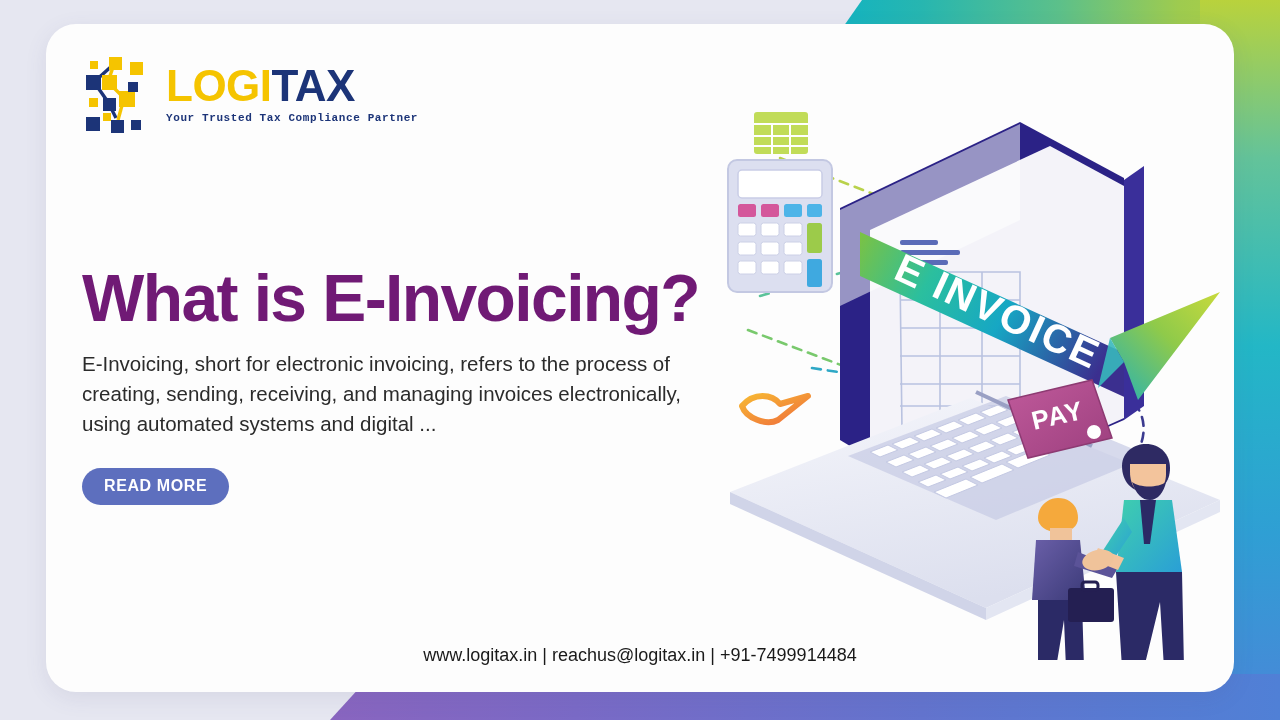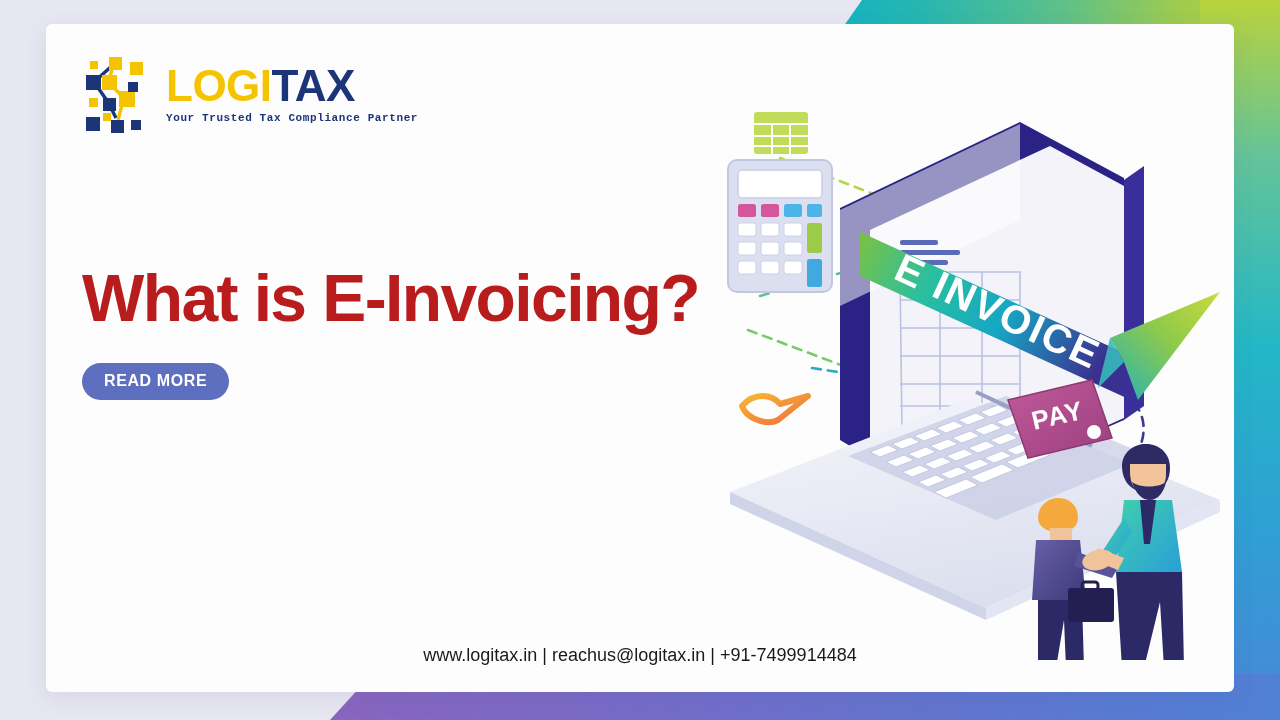--- a/index.html
+++ b/index.html
@@ -34,21 +34,21 @@
     width:1280px; height:46px;
     background:linear-gradient(90deg,#9b5fb0 0%, #8f63bd 18%, #7a6ac6 45%, #6374ce 72%, #5080d6 100%);
     clip-path:polygon(372px 0, 100% 0, 100% 100%, 330px 100%);
   }
 
   
   .card {
     position:absolute; left:46px; top:24px;
     width:1188px; height:668px;
     background:#fdfdfd;
-    border-radius:6px;
+    border-radius:30px;
     box-shadow:0 6px 22px rgba(80,80,130,.10);
     overflow:hidden;
   }
 
   
   .logo { position:absolute; left:32px; top:28px; display:flex; align-items:center; gap:14px; }
   .logo-mark { width:74px; height:84px; }
   .logo-word { line-height:1; }
   .logo-type { font-size:44px; font-weight:bold; letter-spacing:-0.5px; white-space:nowrap; }
   .logo-type .lg { color:#f5c400; }
@@ -56,21 +56,21 @@
   .logo-tag {
     margin-top:5px; font-size:11px; font-weight:bold;
     color:#1c3478; letter-spacing:.6px; text-align:left;
     white-space:nowrap;
     font-family:Liberation Mono, monospace;
   }
 
   
   .copy { position:absolute; left:36px; top:240px; width:700px; }
   .headline {
-    font-size:66px; font-weight:bold; color:#b91c1c;
+    font-size:66px; font-weight:bold; color:#701a75;
     letter-spacing:-1.6px; line-height:1.05;
   }
   .blurb {
     margin-top:16px; font-size:20.5px; line-height:1.45;
     color:#2b2b2b; width:620px;
   }
   .cta {
     display:inline-block; margin-top:30px;
     padding:9px 22px 10px; border:none; border-radius:20px;
     background:#5d6fbe; color:#ffffff;
@@ -131,20 +131,21 @@
       <span class="logo-word">
         <span class="logo-type">
           <span class="lg">LOGI</span><span class="tx">TAX</span>
         </span>
         <span class="logo-tag" style="display:block">Your Trusted Tax Compliance Partner</span>
       </span>
     </div>
 
     <div class="copy">
       <h1 class="headline">What is E-Invoicing?</h1>
+      <p class="blurb">E-Invoicing, short for electronic invoicing, refers to the process of creating, sending, receiving, and managing invoices electronically, using automated systems and digital ...</p>
       <button class="cta">READ MORE</button>
     </div>
 
     <div class="art">
       <svg viewBox="0 0 520 560" xmlns="http://www.w3.org/2000/svg">
         <defs>
           <linearGradient id="gBanner" x1="0" y1="0" x2="1" y2="0.35">
             <stop offset="0%" stop-color="#7cc242"></stop>
             <stop offset="30%" stop-color="#2bbf9e"></stop>
             <stop offset="60%" stop-color="#16a7c4"></stop>

